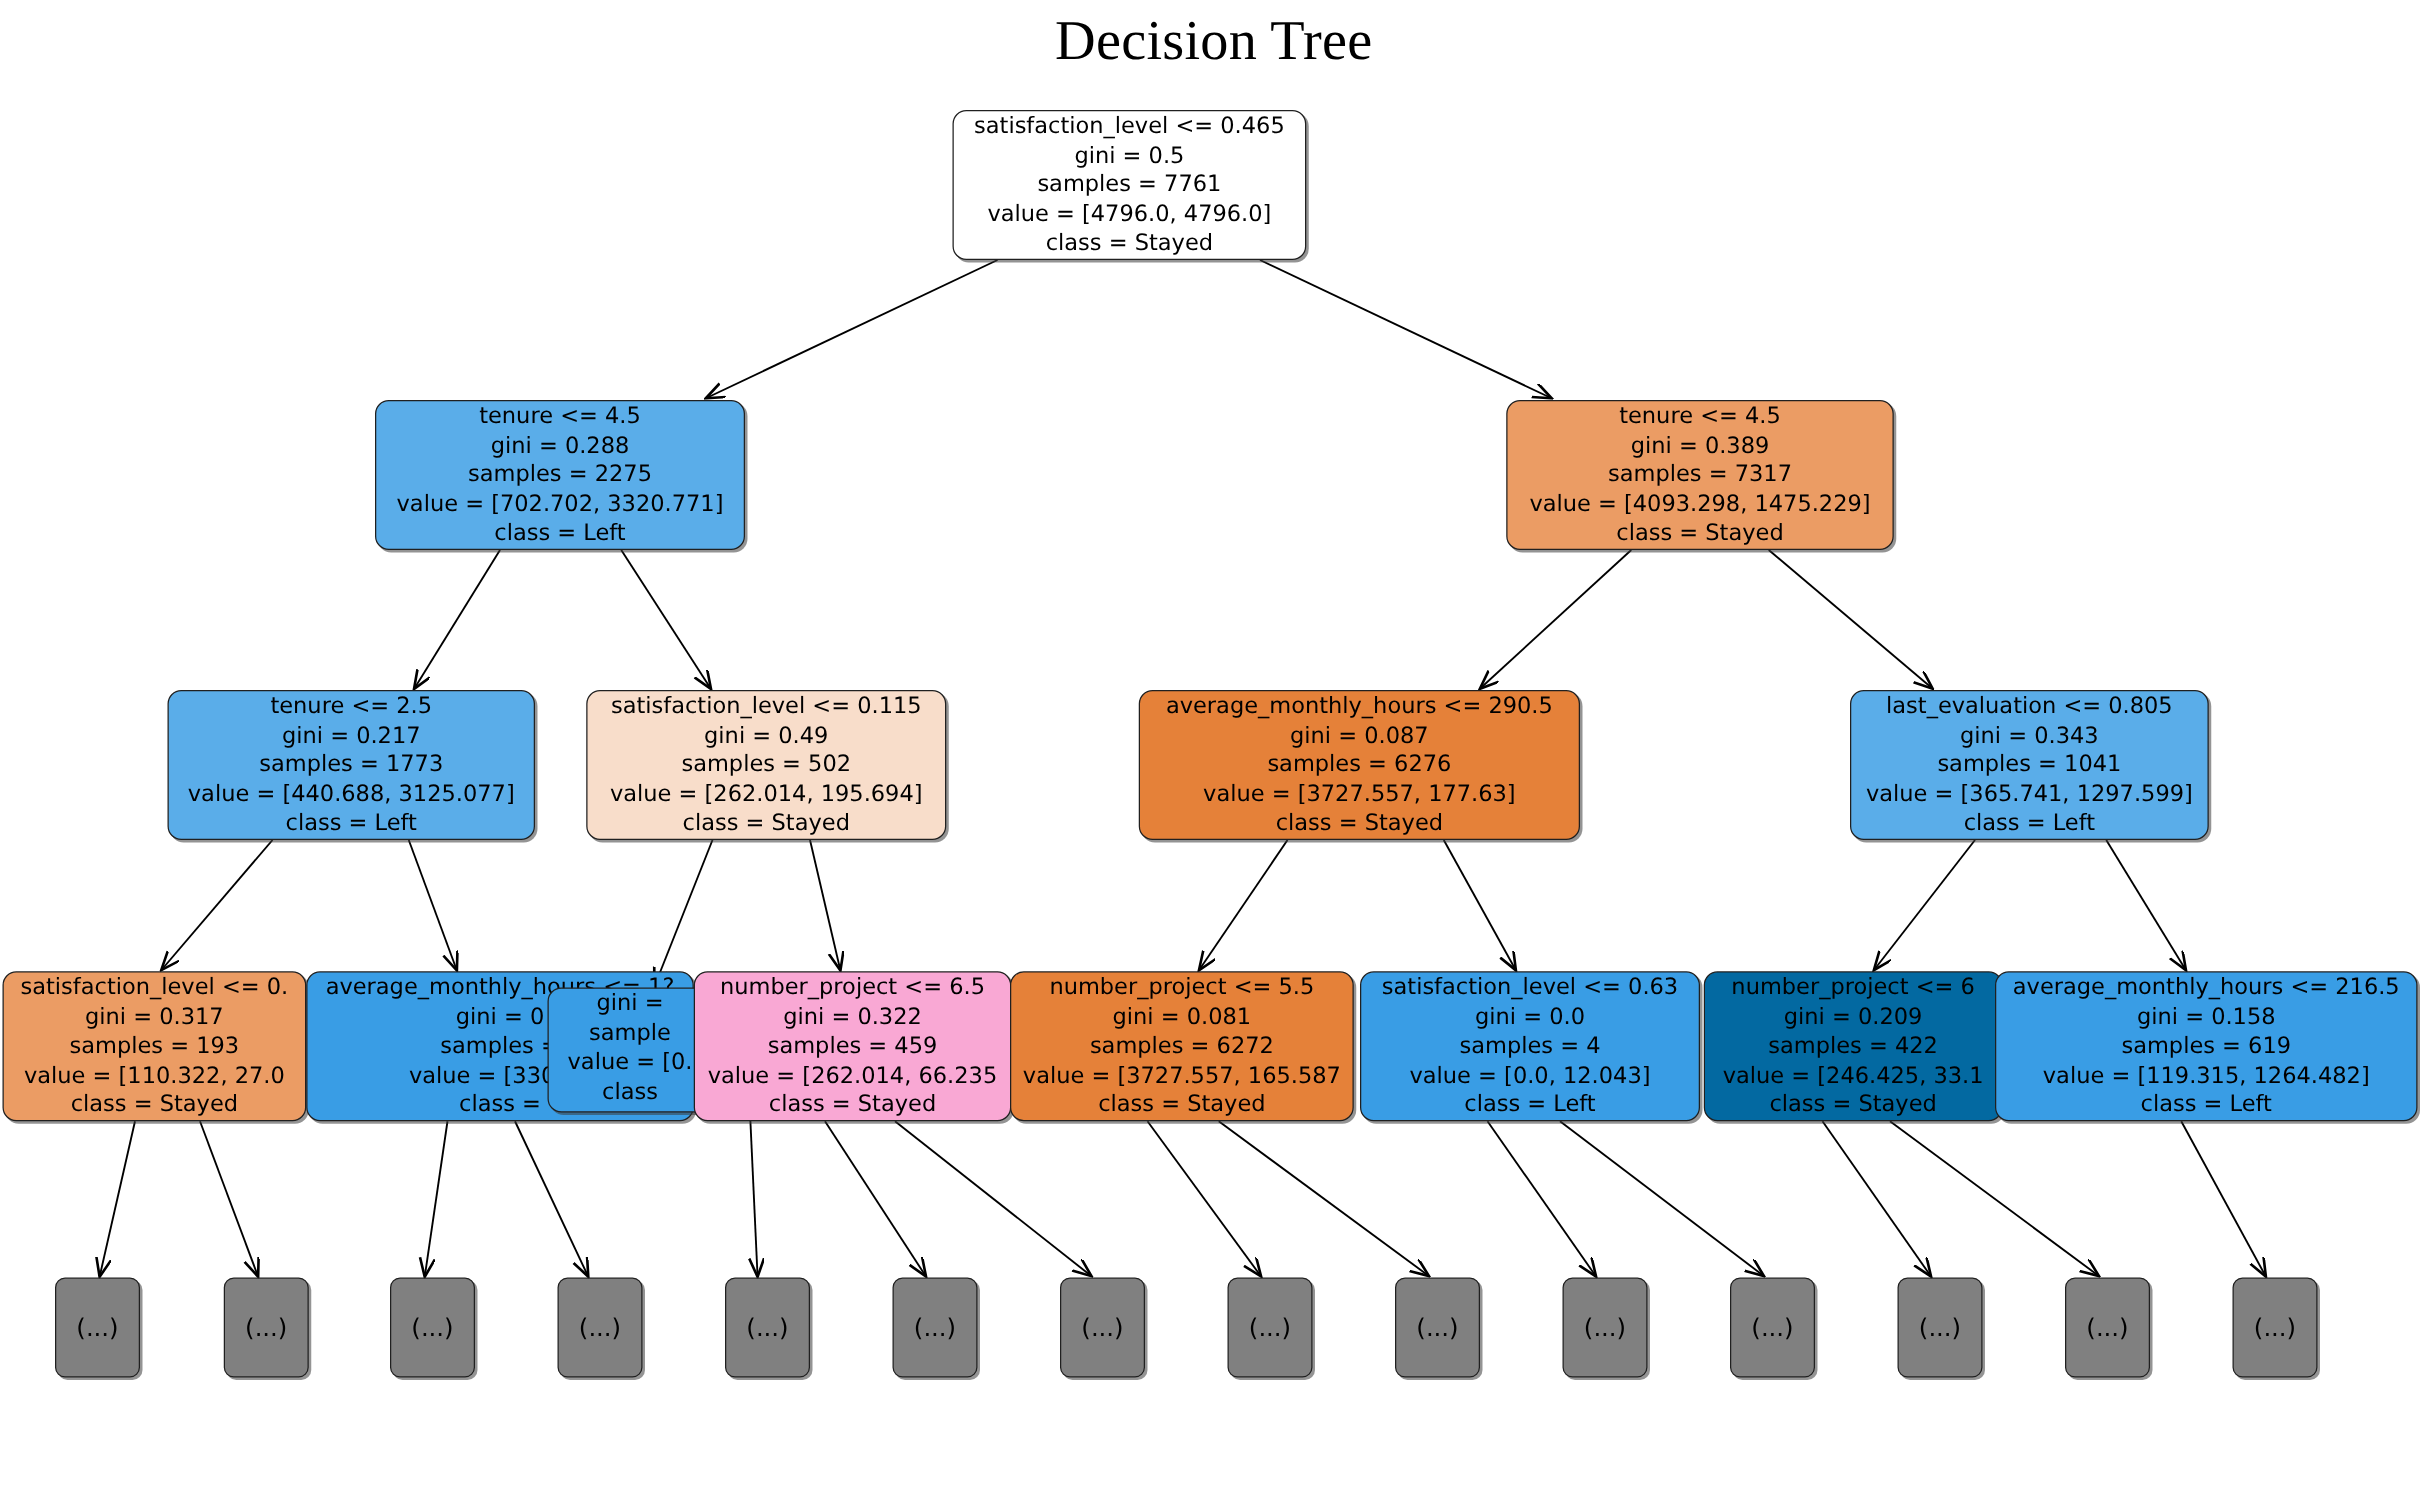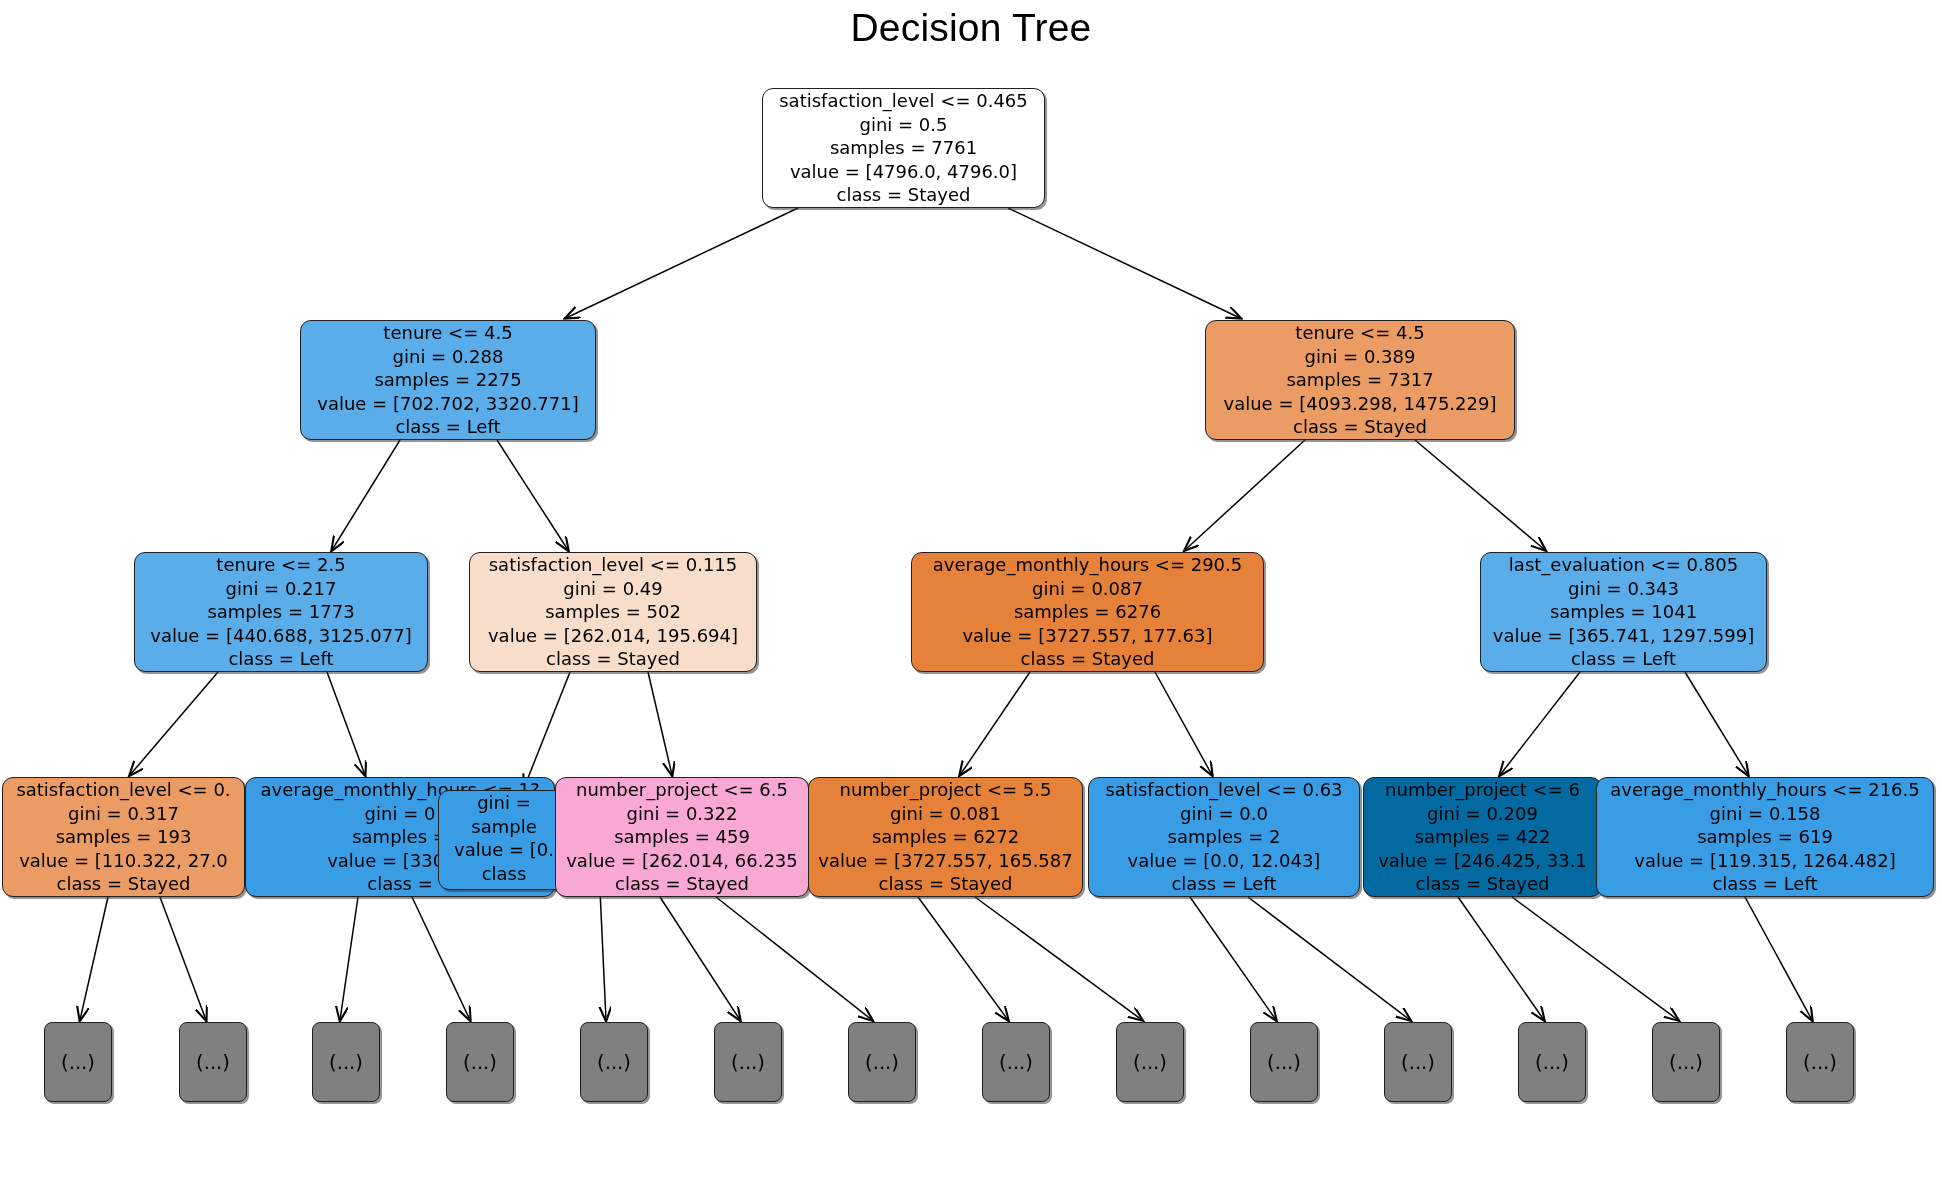--- a/index.html
+++ b/index.html
@@ -14,23 +14,23 @@
     background: #ffffff;
     font-family: "DejaVu Sans", sans-serif;
     overflow: hidden;
   }
   #title {
     position: absolute;
     left: 0;
     top: 6px;
     width: 1942px;
     text-align: center;
-    font-size: 39px;
+    font-size: 45px;
     color: #000000;
-    font-family: Liberation Sans, sans-serif;
+    font-family: Liberation Serif, serif;
     letter-spacing: 0.2px;
   }
   #edges {
     position: absolute;
     left: 0;
     top: 0;
     width: 1942px;
     height: 1190px;
     pointer-events: none;
   }
@@ -191,21 +191,21 @@
       <div class="node" style="left: 808px; top: 777px; width: 275px; height: 120px; background: rgb(229, 129, 57); z-index: 21;">
         <span class="ln">number_project &lt;= 5.5</span>
         <span class="ln">gini = 0.081</span>
         <span class="ln">samples = 6272</span>
         <span class="ln">value = [3727.557, 165.587</span>
         <span class="ln">class = Stayed</span>
       </div>
       <div class="node" style="left: 1088px; top: 777px; width: 272px; height: 120px; background: rgb(57, 157, 229); z-index: 22;">
         <span class="ln">satisfaction_level &lt;= 0.63</span>
         <span class="ln">gini = 0.0</span>
-        <span class="ln">samples = 2</span>
+        <span class="ln">samples = 4</span>
         <span class="ln">value = [0.0, 12.043]</span>
         <span class="ln">class = Left</span>
       </div>
       <div class="node" style="left: 1363px; top: 777px; width: 239px; height: 120px; background: #0369a1; z-index: 23;">
         <span class="ln">number_project &lt;= 6</span>
         <span class="ln">gini = 0.209</span>
         <span class="ln">samples = 422</span>
         <span class="ln">value = [246.425, 33.1</span>
         <span class="ln">class = Stayed</span>
       </div>

